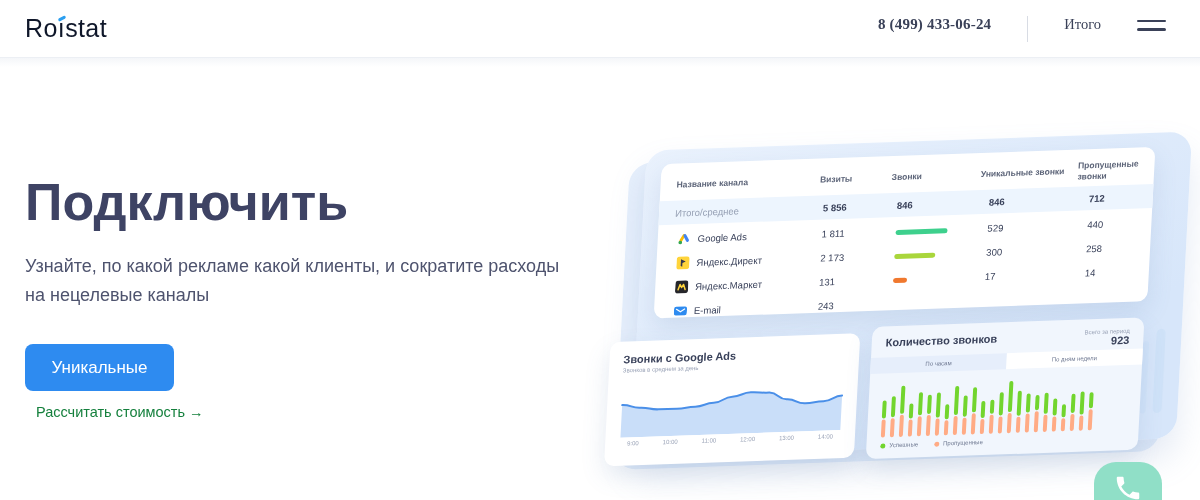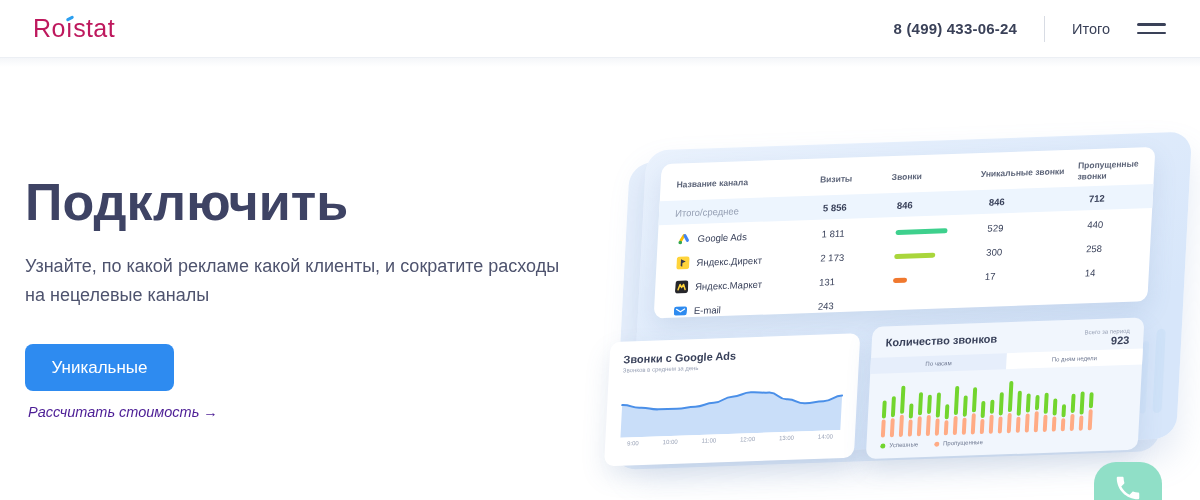--- a/index.html
+++ b/index.html
@@ -5,39 +5,39 @@
   * { margin:0; padding:0; box-sizing:border-box; }
   html,body { width:1200px; height:500px; overflow:hidden; }
   body { position:relative; background:#fff; font-family:"Liberation Sans", sans-serif; color:#3a4158; }
 
   
   .header { position:absolute; top:0; left:0; right:0; height:58px; background:#fff;
             display:flex; align-items:center; justify-content:space-between;
             padding:0 34px 0 25px; border-bottom:1px solid #eceff4; z-index:10; }
   .header::after { content:""; position:absolute; top:58px; left:0; right:0; height:9px;
             background:linear-gradient(#f4f6f9, rgba(255,255,255,0)); pointer-events:none; }
-  .logo { font-size:25px; color:#be185d; letter-spacing:.4px; display:flex; align-items:baseline; text-decoration:none;margin-left:8px; }
+  .logo { font-size:25px; color:#0f172a; letter-spacing:.4px; display:flex; align-items:baseline; text-decoration:none; }
   .logo .li { position:relative; }
   .logo .li .acc { position:absolute; top:3px; left:0px; width:8px; height:3px; border-radius:2px;
                    background:#2b9ff0; transform:rotate(-28deg); }
-  .hright { display:flex; align-items:center; gap:27px; }
+  .hright { display:flex; align-items:flex-start; gap:36px;font-family:Liberation Serif, serif; }
   .phone { font-size:15px; font-weight:bold; color:#3a4158; text-decoration:none; letter-spacing:.2px; }
   .hdiv { width:1px; height:26px; background:#d8dce4; }
   .login { font-size:14.5px; color:#3a4158; text-decoration:none; }
   .signup { background:#2e8bf0; color:#fff; border:none; border-radius:6px; font-size:13.5px;
             padding:8px 19px; cursor:pointer; font-family:inherit; }
   .burger { width:29px; display:flex; flex-direction:column; gap:6px; background:none; border:none; cursor:pointer; padding:4px 0; }
   .burger span { display:block; height:2.6px; border-radius:2px; background:#3a4158; }
 
   
   .hero-title { position:absolute; left:25px; top:172px; font-size:52px; font-weight:bold; color:#3e4364; }
   .hero-desc { position:absolute; left:25px; top:252px; width:556px; font-size:18px; line-height:1.62; color:#4e536e; }
   .cta { position:absolute; left:25px; top:344px; width:149px; height:47px; background:#2e8bf0; color:#fff;
          border:none; border-radius:8px; font-size:17px; cursor:pointer; font-family:inherit; }
-  .cost-link { position:absolute; left:28px; top:404px; font-size:14.5px; color:#4c1d95; text-decoration:none;font-style:italic; }
+  .cost-link { position:absolute; left:36px; top:404px; font-size:14.5px; color:#15803d; text-decoration:none; }
 
   
   .mockup { position:absolute; left:602px; top:134px; width:588px; height:332px;
             transform:rotate(-2deg) skewX(-5deg); }
   .back-panel { position:absolute; left:36px; top:8px; width:546px; height:306px; border-radius:22px;
             background:linear-gradient(150deg,#eaf2fd 0%,#d7e6fa 75%);
             box-shadow:0 20px 34px rgba(120,150,200,.20); }
   .back-panel::before { content:""; position:absolute; left:-16px; top:12px; width:100%; height:100%;
             border-radius:22px; background:#e7f0fc; z-index:-1; }
   .pstripe { position:absolute; bottom:26px; width:9px; height:84px; border-radius:5px; background:#cfe2f8; }

